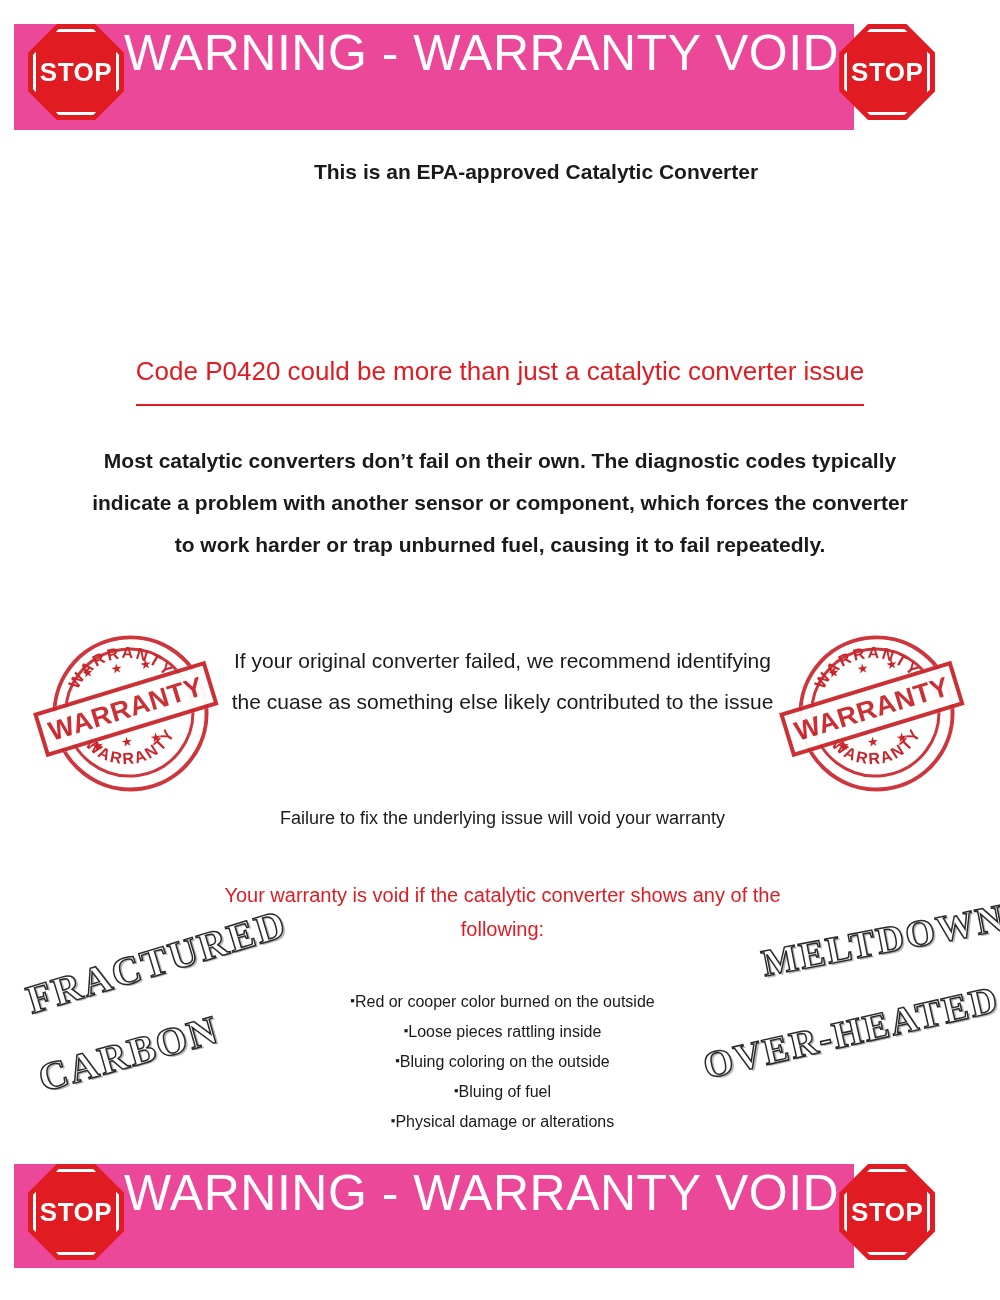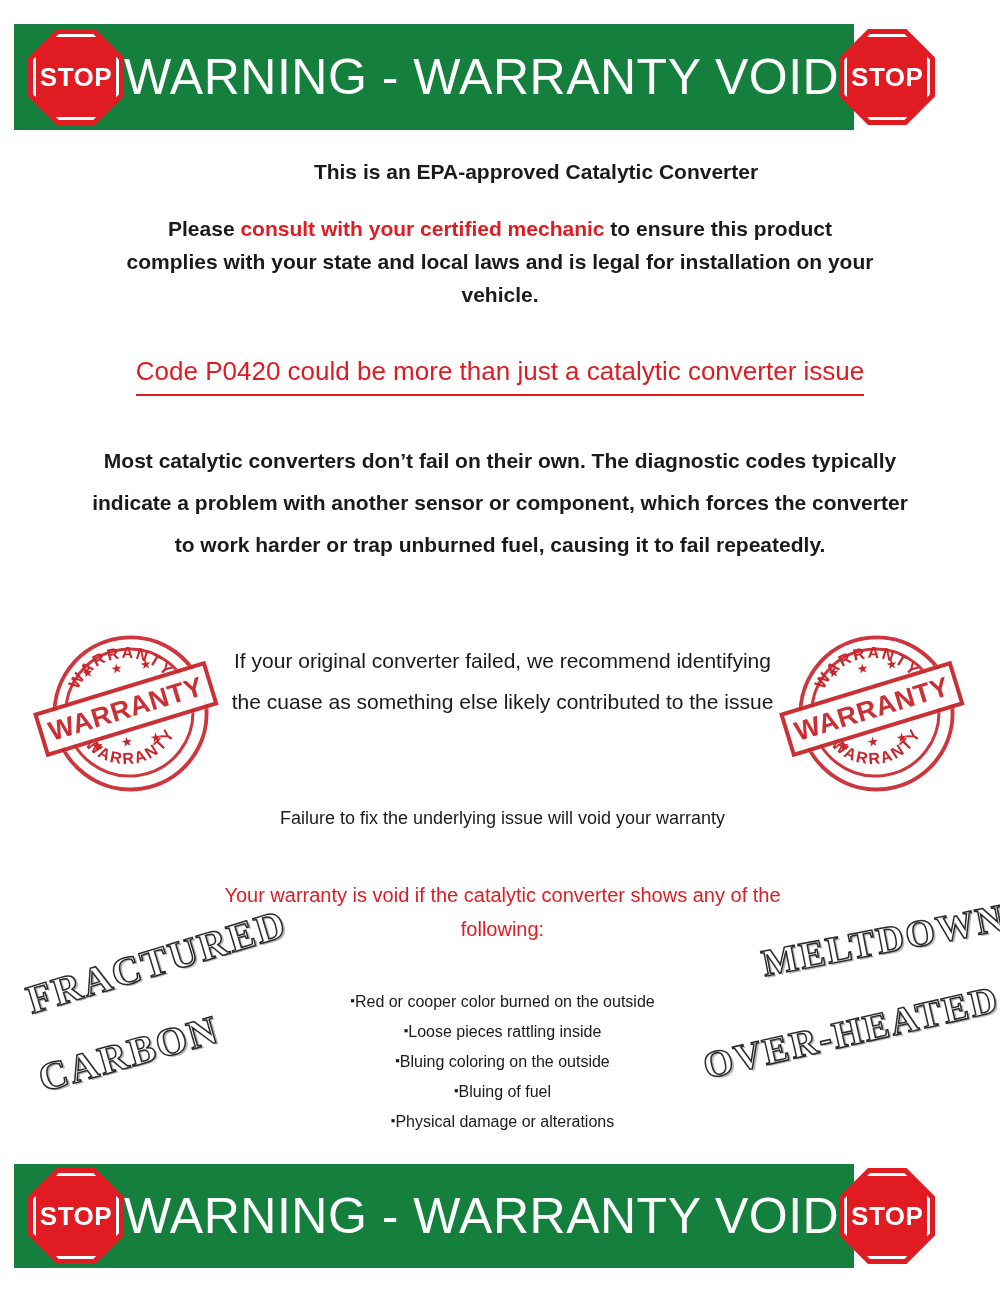--- a/index.html
+++ b/index.html
@@ -23,23 +23,22 @@
     height: 1300px;
     background: #fff;
   }
 
   
   .banner {
     position: absolute;
     left: 14px;
     width: 840px;
     height: 106px;
-    background: #15803d;
+    background: #ec4899;
     display: flex;
-    align-items: center;
     justify-content: space-between;
     padding: 0 14px;
     box-sizing: border-box;
   }
   .banner-top { top: 24px; }
   .banner-bottom { top: 1164px; height: 104px; }
 
   .banner-title {
     flex: 1;
     text-align: center;
@@ -120,21 +119,21 @@
     position: absolute;
     top: 356px;
     left: 0;
     width: 1000px;
     text-align: center;
     font-size: 26px;
     color: #e01b22;
   }
   .code-line span {
     border-bottom: 2px solid #e01b22;
-    padding-bottom: 8px;
+    padding-bottom: 18px;
   }
 
   .para-most {
     position: absolute;
     top: 440px;
     left: 80px;
     width: 840px;
     text-align: center;
     font-size: 21px;
     font-weight: bold;
@@ -303,23 +302,20 @@
     <div class="banner-title">WARNING - WARRANTY VOID</div>
     <div class="stop">
       <div class="oct"></div>
       <div class="oct-inner"></div>
       <div class="stop-text">STOP</div>
     </div>
   </div>
 
   <div class="epa-line">This is an EPA-approved Catalytic Converter</div>
 
-  <div class="consult-block">
-    <span>Please </span><span class="red-em">consult with your certified mechanic</span><span> to ensure this product complies with your state and local laws and is legal for installation on your vehicle.</span>
-  </div>
 
   <div class="code-line">
     <span>Code P0420 could be more than just a catalytic converter issue</span>
   </div>
 
   <div class="para-most">Most catalytic converters don’t fail on their own. The diagnostic codes typically indicate a problem with another sensor or component, which forces the converter to work harder or trap unburned fuel, causing it to fail repeatedly.</div>
 
   <div class="stamp stamp-left">
     <div class="ring-outer"></div>
     <div class="ring-inner"></div>

